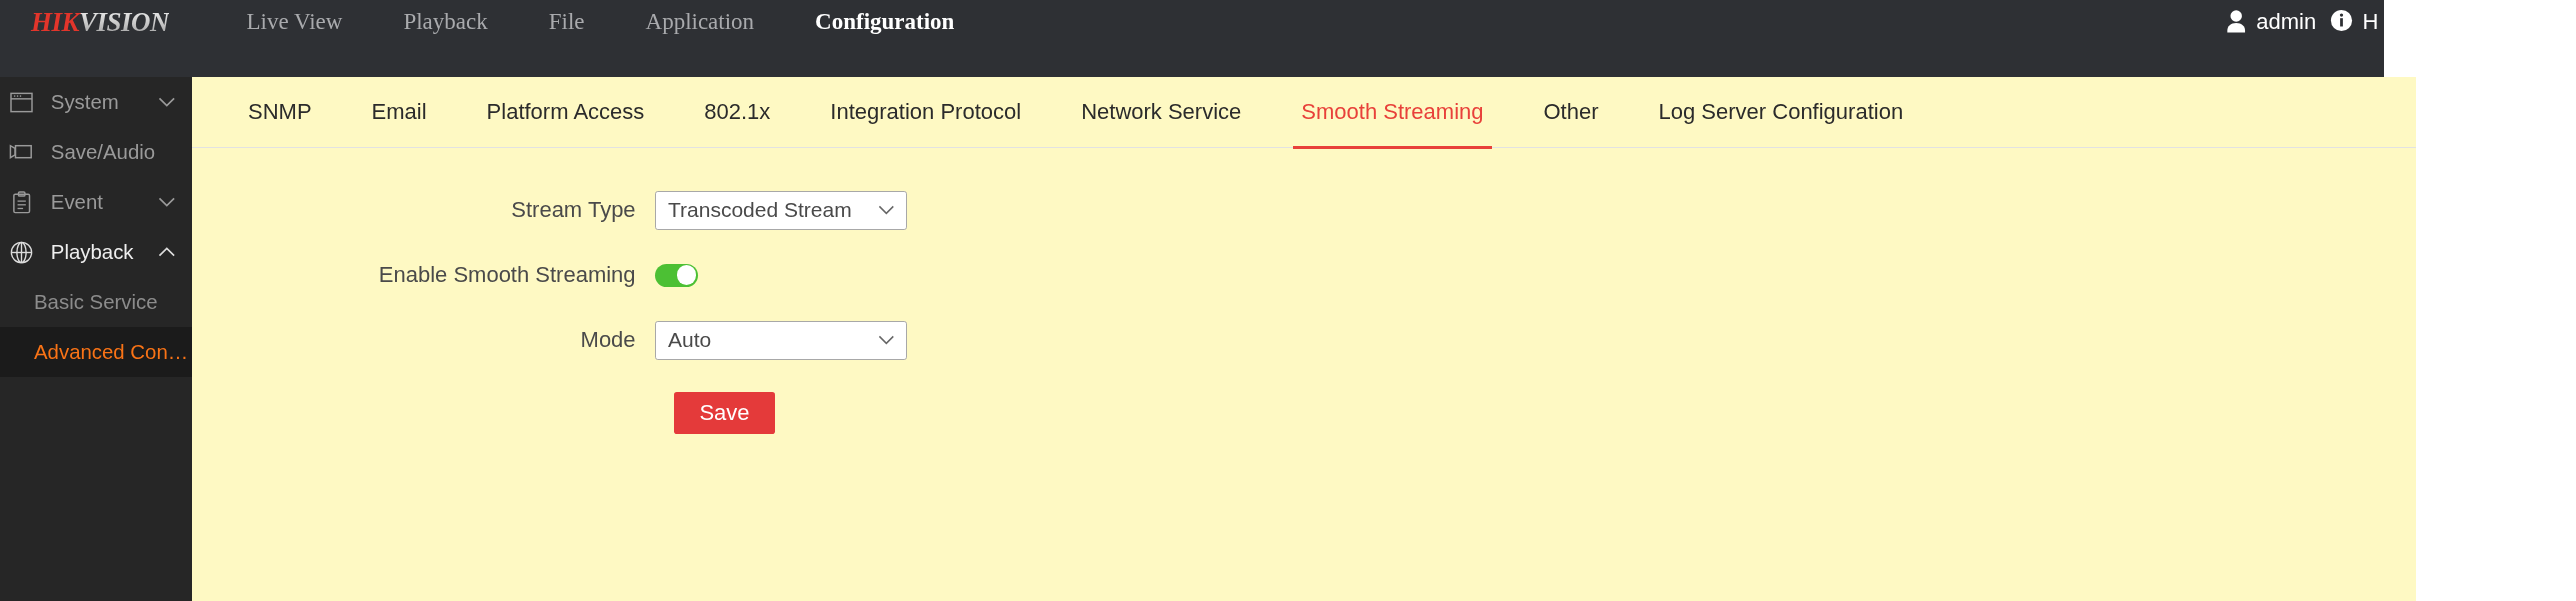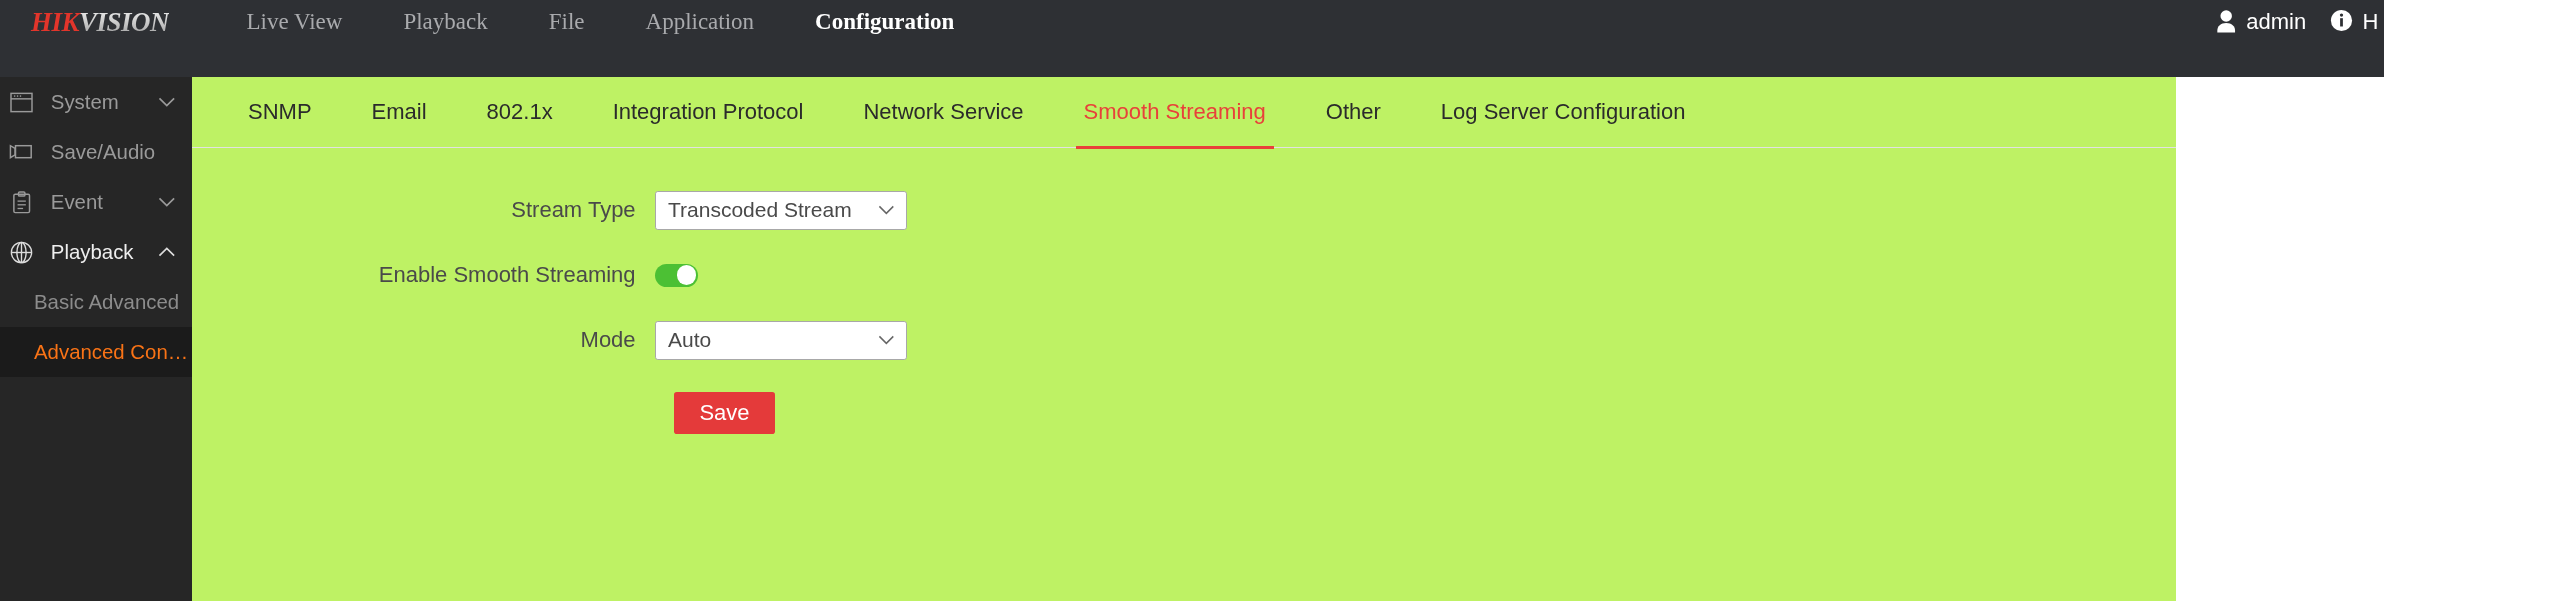--- a/index.html
+++ b/index.html
@@ -40,21 +40,21 @@
     color: #a9aaad; font-size: 23px;
     padding: 0 30.5px; white-space: nowrap;
     line-height: 44px; cursor: pointer;
   }
   .topnav-item.active { color: #ffffff; font-weight: bold; }
 
   .header-right {
     position: absolute; top: 0; right: 0; height: 44px;
     display: flex; align-items: center; padding-right: 5.6px;
   }
-  .user-block { display: flex; align-items: center; margin-right: 24px; }
+  .user-block { display: flex; align-items: center; margin-right: 14px; }
   .person-icon { margin-right: 10.2px; display: block; }
   .user-name {
     color: #ffffff; font-size: 22px;
     font-family: "Liberation Sans", sans-serif;
   }
   .help-block { display: flex; align-items: center; }
   .info-icon { margin-right: 9.3px; display: block; }
   .help-text {
     color: #ffffff; font-size: 22px;
     font-family: "Liberation Sans", sans-serif; white-space: nowrap;
@@ -88,21 +88,21 @@
     height: 50px; display: flex; align-items: center;
     padding-left: 34px; cursor: pointer;
   }
   .sub-label { font-size: 20.4px; color: #8c8c8c; white-space: nowrap; }
   .sub-row.selected { background: #1b1b1b; }
   .sub-row.selected .sub-label { color: #f97316; }
 
   
   .main {
     position: absolute; top: 77px; left: 192px;
-    width: 1984px; height: 525px; background: #bef264;
+    width: 2224px; height: 525px; background: #fef9c3;
   }
   .tabbar {
     height: 71px; display: flex; align-items: center;
     border-bottom: 1.9px solid #e2e2e2;
     padding-left: 26px;
   }
   .tab {
     position: relative; height: 71px;
     display: flex; align-items: center;
     padding: 0 30px; font-size: 22px; color: #2b2b2b;
@@ -254,33 +254,34 @@
     </span>
     <span class="side-label">Playback</span>
     <span class="chevron">
       <svg width="17.6" height="11" viewBox="0 0 19 12">
         <polyline points="1.5,10 9.5,2 17.5,10" fill="none" stroke="#dcdcdc" stroke-width="1.8"></polyline>
       </svg>
     </span>
   </div>
 
   <div class="sub-row">
-    <span class="sub-label">Basic Advanced</span>
+    <span class="sub-label">Basic Service</span>
   </div>
 
   <div class="sub-row selected">
     <span class="sub-label">Advanced Con…</span>
   </div>
 </div>
 
 <div class="main">
 
   <div class="tabbar">
     <div class="tab">SNMP</div>
     <div class="tab">Email</div>
+    <div class="tab">Platform Access</div>
     <div class="tab">802.1x</div>
     <div class="tab">Integration Protocol</div>
     <div class="tab">Network Service</div>
     <div class="tab active">Smooth Streaming</div>
     <div class="tab">Other</div>
     <div class="tab">Log Server Configuration</div>
   </div>
 
   <div class="form">
 

